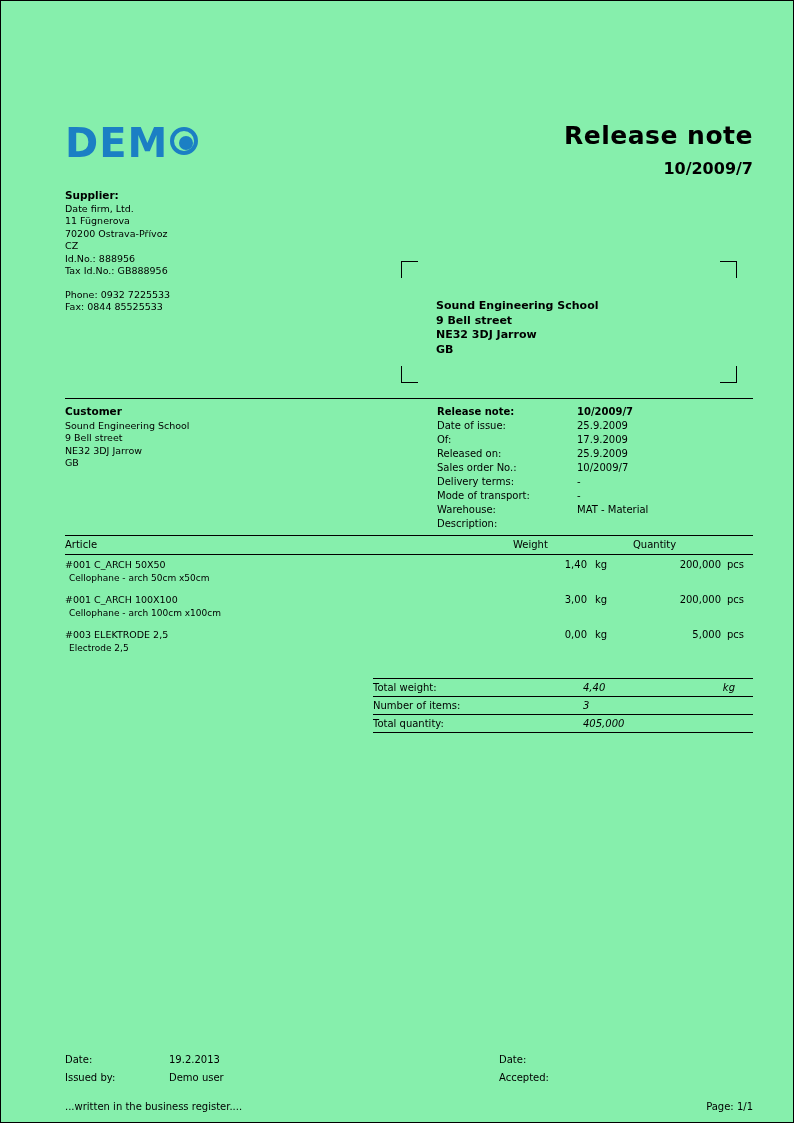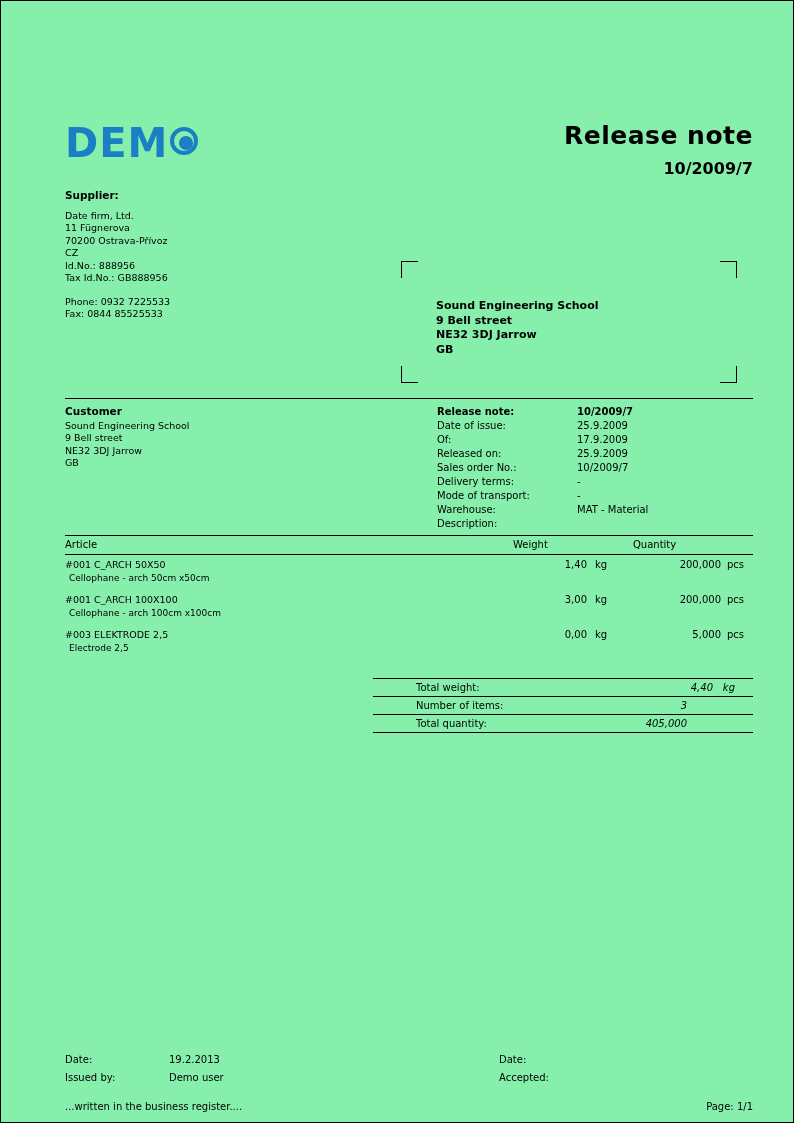--- a/index.html
+++ b/index.html
@@ -96,21 +96,21 @@
     position: absolute;
     left: 0;
     top: 0;
     font-size: 9.5px;
     line-height: 12.5px;
   }
   .supplier .lbl {
     font-weight: bold;
     font-size: 10.5px;
     display: block;
-    margin-bottom: 8px;
+    margin-bottom: 1px;
   }
   .supplier .gap {
     display: block;
     height: 11px;
   }
   .recipient-box {
     position: absolute;
     left: 336px;
     top: 72px;
     width: 336px;
@@ -242,24 +242,24 @@
     border-top: 1px solid #000;
     font-size: 10px;
   }
   .tot-row {
     display: flex;
     line-height: 15px;
     border-bottom: 1px solid #000;
     padding: 1px 0 1px 0;
   }
   .tot-row:last-child { border-bottom: 1px solid #000; }
-  .tot-row .k { flex: 1; margin-left: 43px; }
+  .tot-row .k { flex: 1; }
   .tot-row .v {
     width: 170px;
-    text-align: right;
+    text-align: left;
     font-style: italic;
     padding-right: 66px;
     box-sizing: border-box;
   }
   .tot-row .v.withunit { padding-right: 40px; }
 
   
   .sign {
     position: absolute;
     left: 64px;

